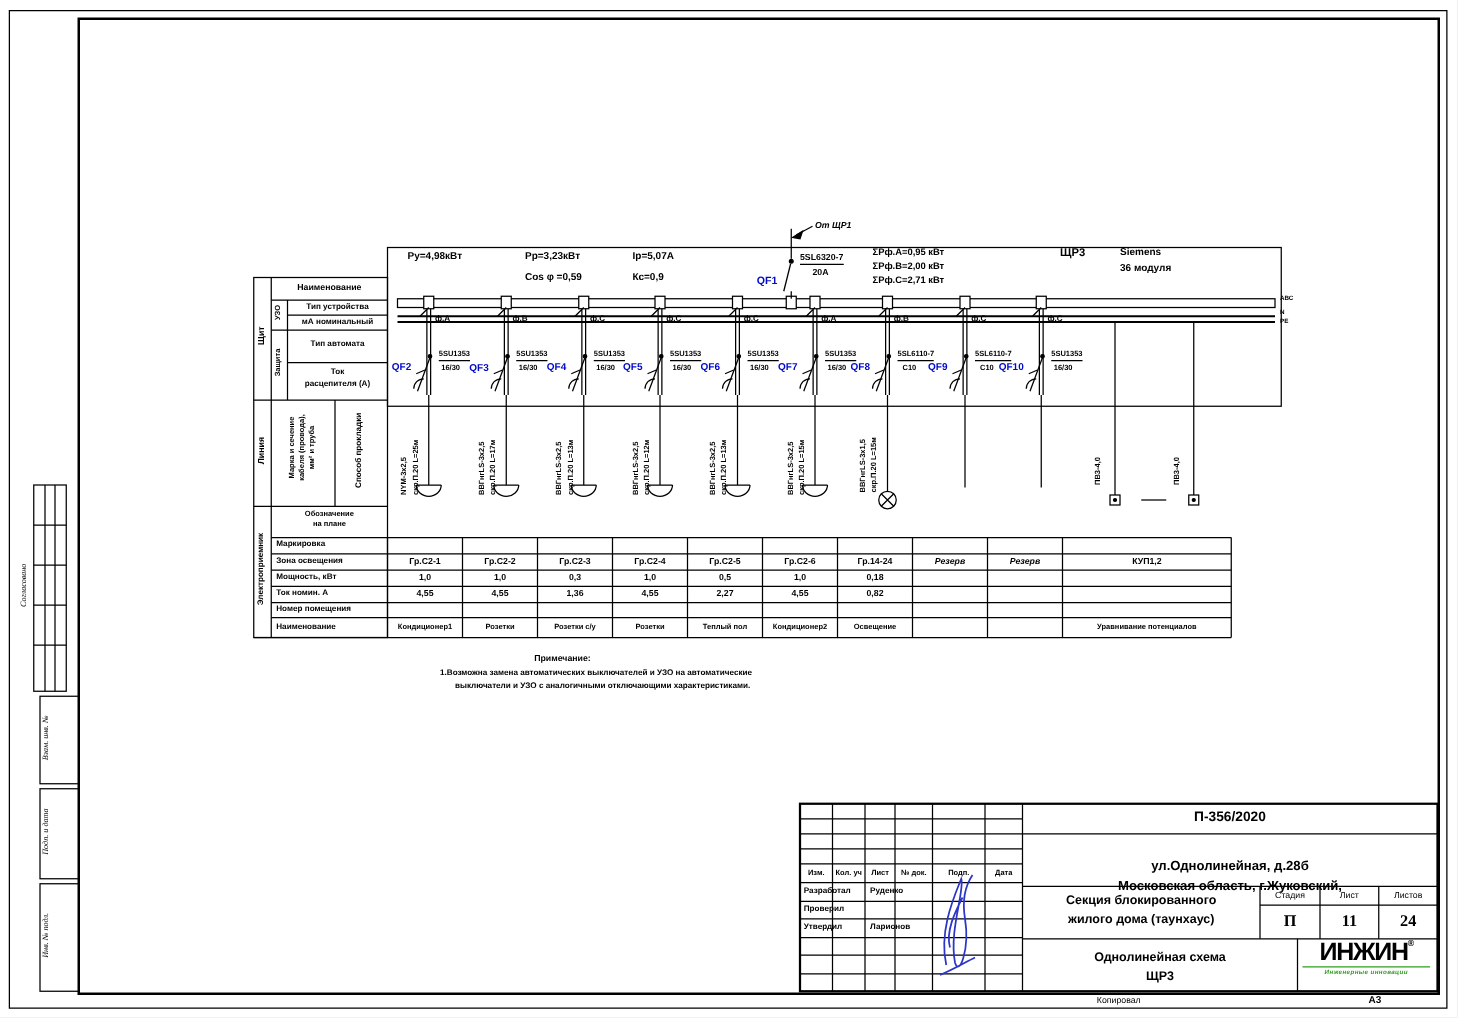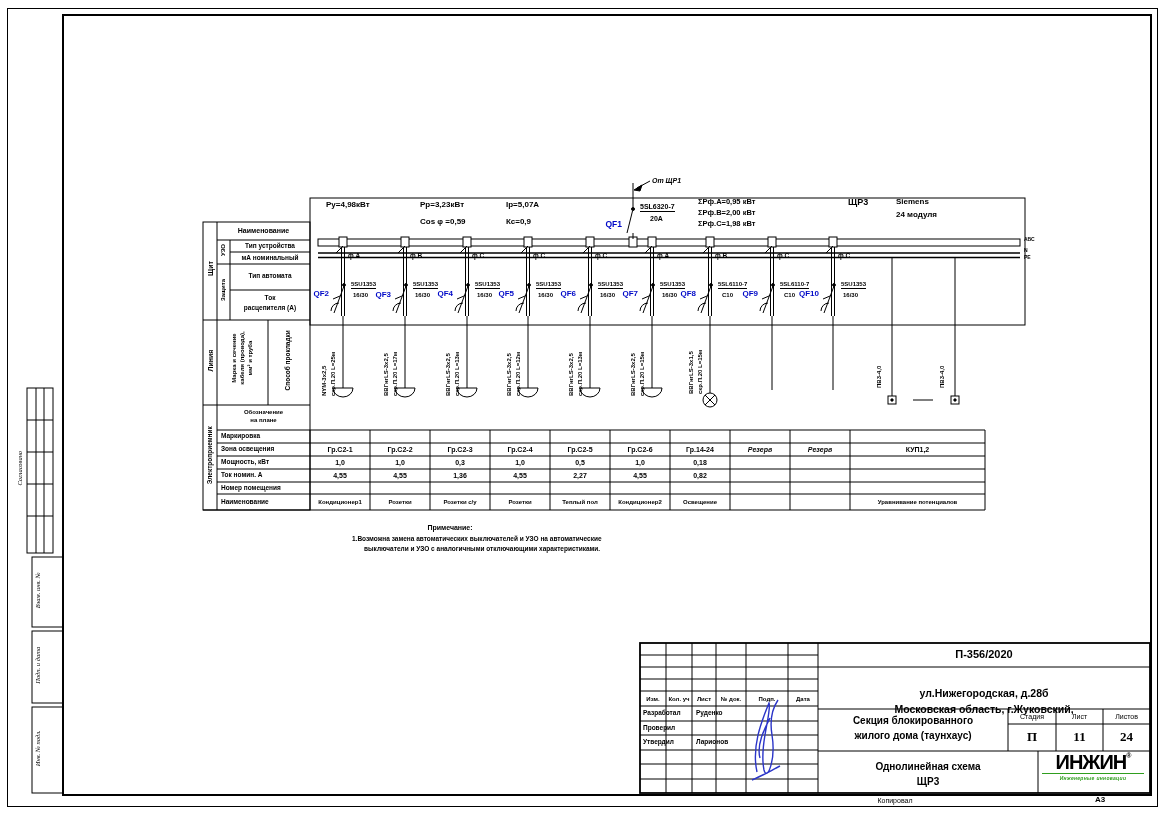--- a/index.html
+++ b/index.html
@@ -191,25 +191,25 @@
 <span class="t s7" style="left:650px;top:215px">20А</span>
 
 <span class="t s8" style="left:326px;top:201px">Ру=4,98кВт</span>
 <span class="t s8" style="left:420px;top:201px">Рр=3,23кВт</span>
 <span class="t s8" style="left:506px;top:201px">Iр=5,07А</span>
 <span class="t s8" style="left:420px;top:218px">Cos φ =0,59</span>
 <span class="t s8" style="left:506px;top:218px">Кс=0,9</span>
 
 <span class="t s75" style="left:698px;top:198px">ΣРф.А=0,95  кВт</span>
 <span class="t s75" style="left:698px;top:209px">ΣРф.В=2,00  кВт</span>
-<span class="t s75" style="left:698px;top:220px">ΣРф.С=1,98  кВт</span>
+<span class="t s75" style="left:698px;top:220px">ΣРф.С=2,71  кВт</span>
 
 <span class="t s9" style="left:848px;top:198px">ЩР3</span>
 <span class="t s8" style="left:896px;top:198px">Siemens</span>
-<span class="t s8" style="left:896px;top:211px">24 модуля</span>
+<span class="t s8" style="left:896px;top:211px">36 модуля</span>
 
 <span class="t s5" style="left:1024px;top:237px">АВС</span>
 <span class="t s5" style="left:1024px;top:248px">N</span>
 <span class="t s5" style="left:1024px;top:255px">PE</span>
 
 <span class="t s65" style="left:348px;top:253px">ф.А</span>
 <span class="t s65" style="left:410px;top:253px">ф.В</span>
 <span class="t s65" style="left:472px;top:253px">ф.С</span>
 <span class="t s65" style="left:533px;top:253px">ф.С</span>
 <span class="t s65" style="left:595px;top:253px">ф.С</span>
@@ -329,21 +329,21 @@
 <span class="t s65" style="left:352px;top:536px">1.Возможна замена автоматических выключателей и УЗО на автоматические</span>
 <span class="t s65" style="left:364px;top:546px">выключатели и УЗО с аналогичными отключающими характеристиками.</span>
 
 <span class="t s65 rc c it ser n" style="left:-35px;top:465px;width:110px">Согласовано</span>
 <span class="t s65 rc c it ser n" style="left:3px;top:587px;width:70px">Взам. инв. №</span>
 <span class="t s65 rc c it ser n" style="left:3px;top:662px;width:70px">Подп. и дата</span>
 <span class="t s65 rc c it ser n" style="left:-4px;top:745px;width:84px">Инв. № подл.</span>
 
 <span class="t s11 c" style="left:818px;top:649px;width:332px">П-356/2020</span>
 <span class="t s105 c" style="left:818px;top:704px;width:332px">Московская область, г.Жуковский,</span>
-<span class="t s105 c" style="left:818px;top:688px;width:332px">ул.Нижегородская, д.28б</span>
+<span class="t s105 c" style="left:818px;top:688px;width:332px">ул.Однолинейная, д.28б</span>
 <span class="t s10 c" style="left:818px;top:716px;width:190px">Секция блокированного</span>
 <span class="t s10 c" style="left:818px;top:731px;width:190px">жилого дома (таунхаус)</span>
 <span class="t s7 c n" style="left:1008px;top:713px;width:48px">Стадия</span>
 <span class="t s7 c n" style="left:1056px;top:713px;width:47px">Лист</span>
 <span class="t s7 c n" style="left:1103px;top:713px;width:47px">Листов</span>
 <span class="t s13 c ser" style="left:1008px;top:730px;width:48px">П</span>
 <span class="t s13 c ser" style="left:1056px;top:730px;width:47px">11</span>
 <span class="t s13 c ser" style="left:1103px;top:730px;width:47px">24</span>
 <span class="t s10 c" style="left:818px;top:762px;width:220px">Однолинейная схема</span>
 <span class="t s10 c" style="left:818px;top:777px;width:220px">ЩР3</span>

